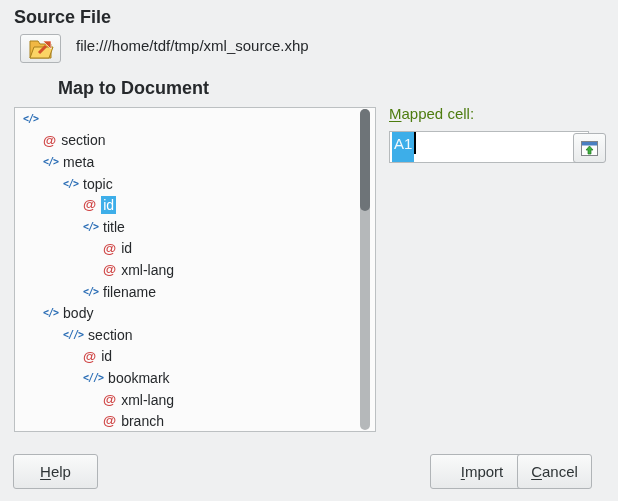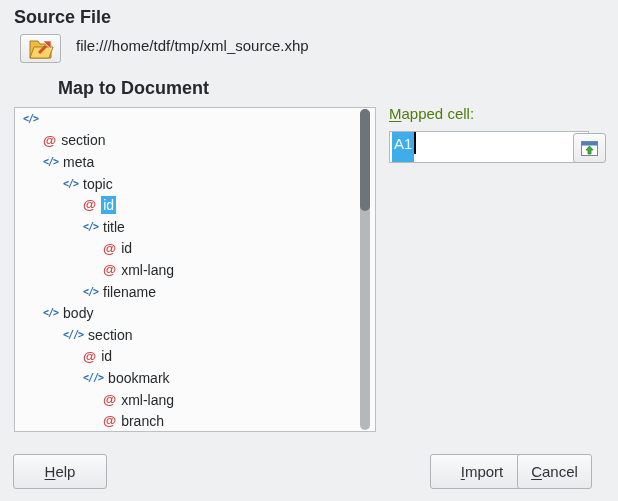--- a/index.html
+++ b/index.html
@@ -65,21 +65,21 @@
   .caret{width:2px;height:22px;background:#000;}
 
   
   .btn{
     position:absolute;top:454px;height:35px;box-sizing:border-box;
     background:linear-gradient(#f9fafa,#e8eaeb);
     border:1px solid #b0b4b7;border-radius:3px;
     font-family:"Liberation Sans",sans-serif;font-size:15px;color:#2e3436;
     display:flex;align-items:center;justify-content:center;cursor:default;
   }
-  #help-button{left:13px;width:94px;}
+  #help-button{left:13px;width:85px;}
   #import-button{left:430px;width:104px;}
   #cancel-button{left:517px;width:75px;}
 </style>
 </head>
 <body>
 
 <div class="hdr" id="source-file-label">Source File</div>
 
 <button class="tool-btn" id="folder-button">
   <svg width="26" height="22" viewBox="0 0 26 22">

